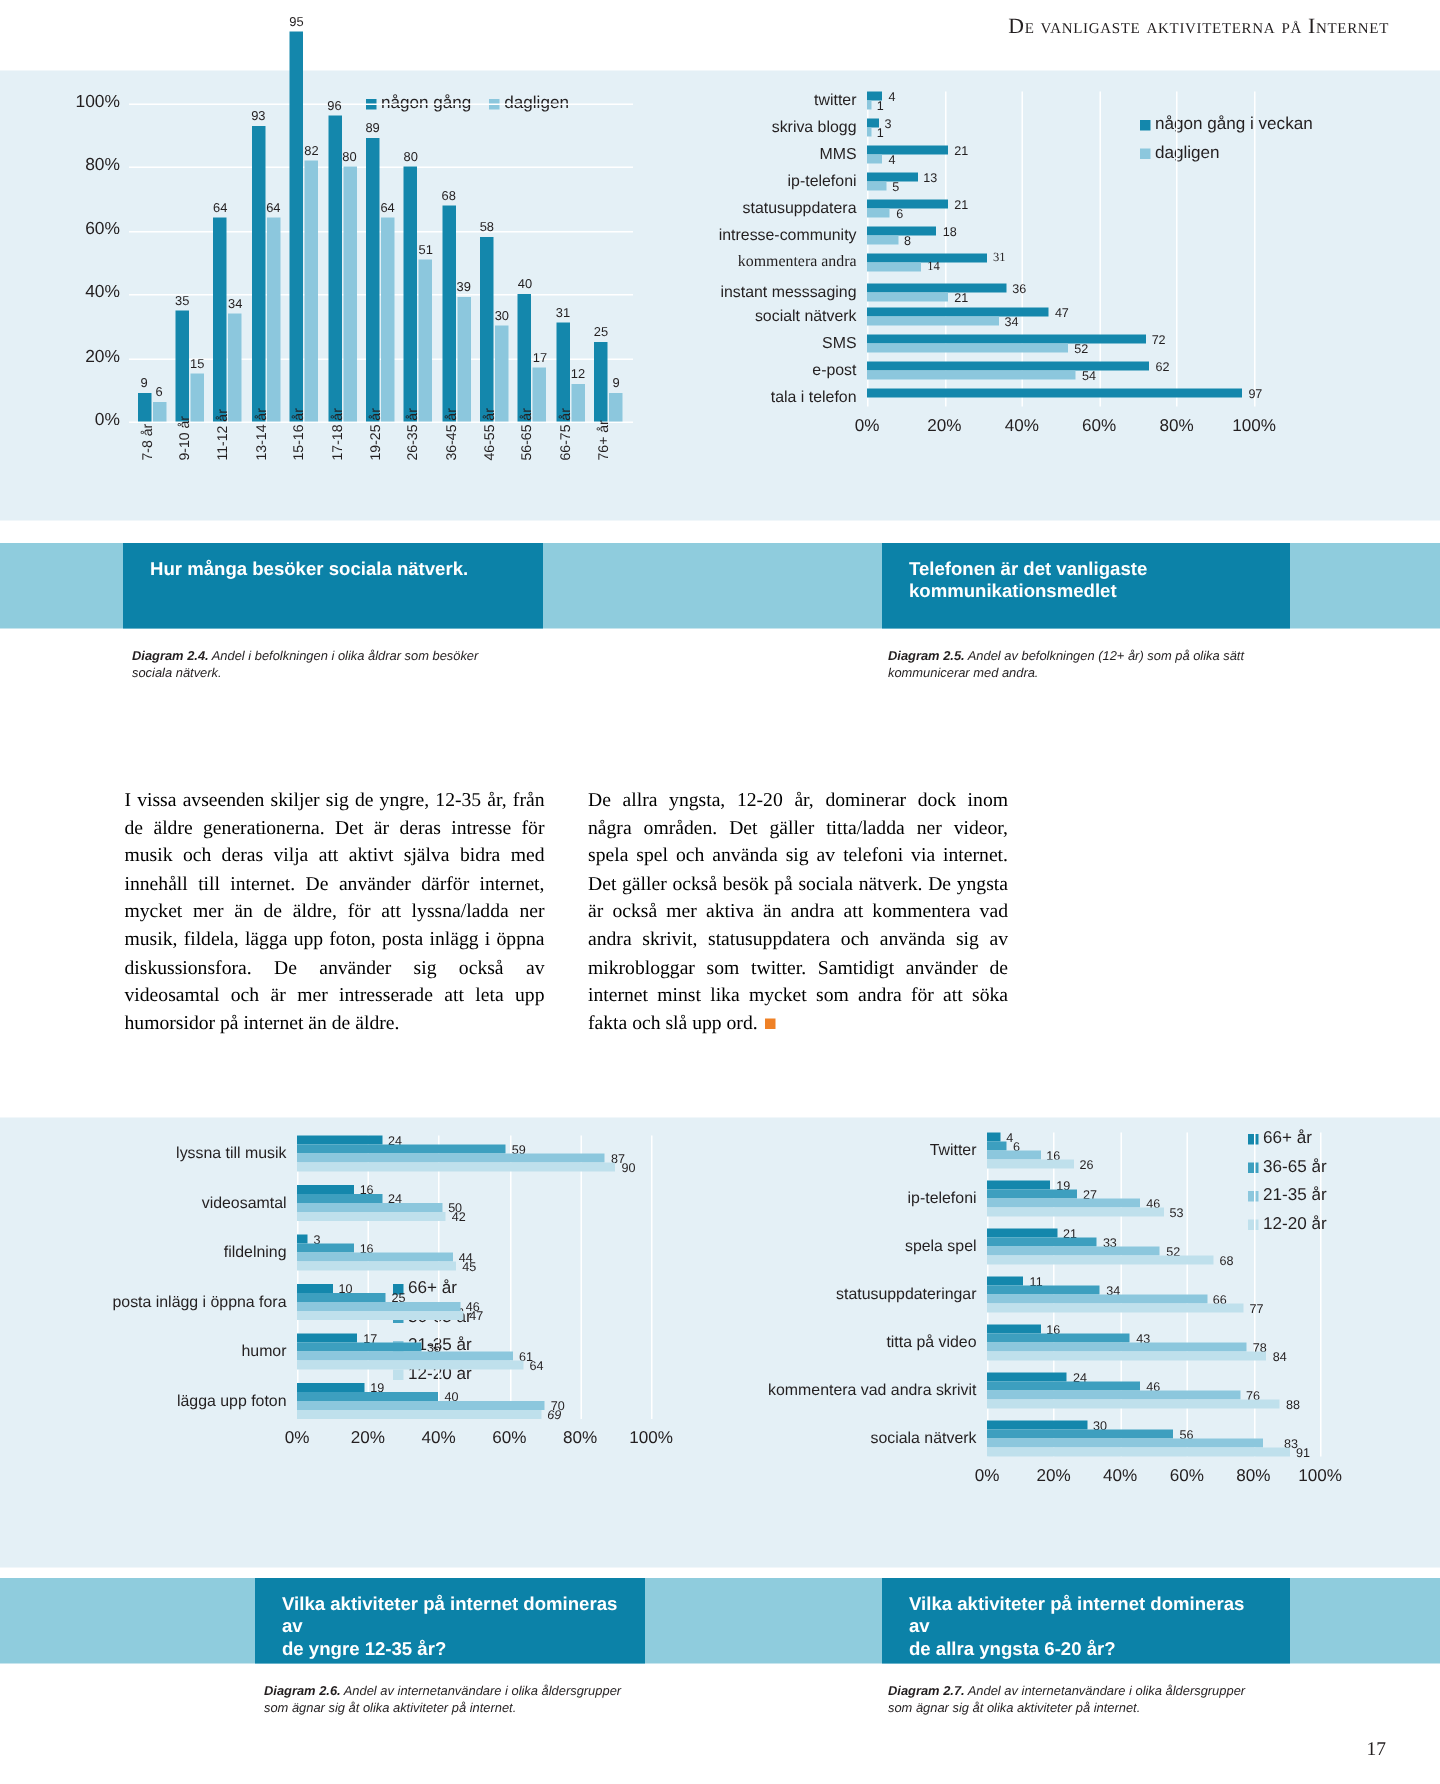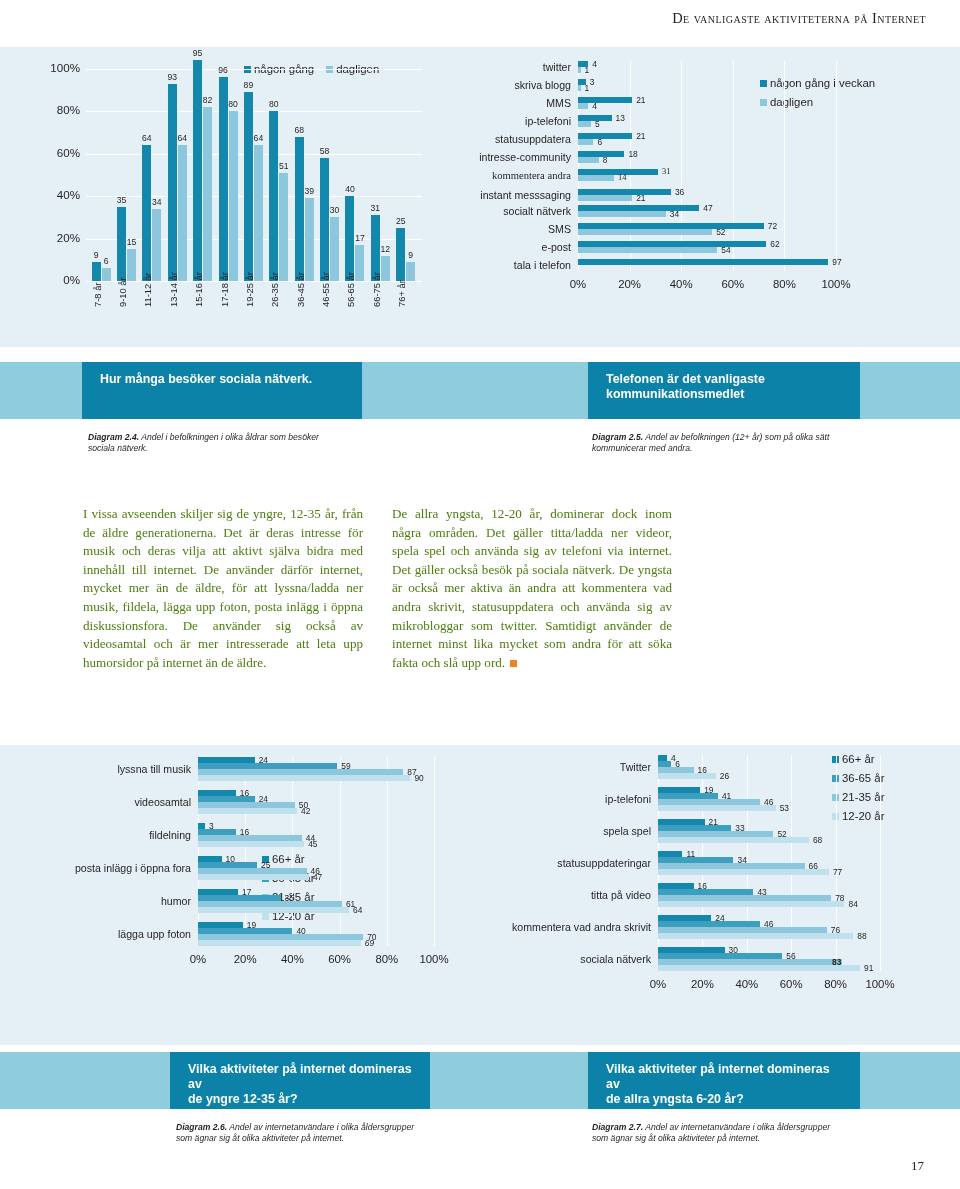--- a/index.html
+++ b/index.html
@@ -36,23 +36,23 @@
   
   .cap{position:absolute;font-size:8.6px;line-height:11.2px;color:#231f20;
        font-style:italic;}
   .cap b{font-style:italic;font-weight:bold;}
   .cap-1{left:88px;top:432px;width:250px;}
   .cap-2{left:592px;top:432px;width:250px;}
   .cap-3{left:176px;top:1122px;width:250px;}
   .cap-4{left:592px;top:1122px;width:250px;}
 
   
-  .col{position:absolute;top:505px;width:280px;
+  .col{position:absolute;top:524px;width:280px;
        font-family:"Liberation Serif", serif;
-       font-size:13.1px;line-height:18.6px;color:#4d7c0f;
+       font-size:13.1px;line-height:18.6px;color:#000000;
        text-align:justify;}
   .col-l{left:83px;}
   .col-r{left:392px;}
   .endmark{display:inline-block;width:7px;height:7px;background:#ef8126;
            margin-left:5px;vertical-align:baseline;}
 
   .pageno{position:absolute;right:36px;top:1158px;
           font-family:"Liberation Serif", serif;font-size:13px;color:#231f20;}
 
   
@@ -170,21 +170,21 @@
       <div class="vgroup" style="left: 81.7385px;">
         <div class="vbar dark" style="height: 197.16px;">
           <span class="vval">93</span>
         </div>
         <div class="vbar light" style="height: 135.68px;">
           <span class="vval">64</span>
         </div>
         <div class="xcat">13-14 år</div>
       </div>
       <div class="vgroup" style="left: 107.123px;">
-        <div class="vbar dark" style="height: 221px;">
+        <div class="vbar dark" style="height: 260px;">
           <span class="vval">95</span>
         </div>
         <div class="vbar light" style="height: 173.84px;">
           <span class="vval">82</span>
         </div>
         <div class="xcat">15-16 år</div>
       </div>
       <div class="vgroup" style="left: 132.508px;">
         <div class="vbar dark" style="height: 203.52px;">
           <span class="vval">96</span>
@@ -638,21 +638,21 @@
         </div>
       </div>
       <div class="hrow" style="position: absolute; left: 0px; top: 32px; width: 222px; height: 24px;">
         <span class="hcat">ip-telefoni</span>
         <div class="hbarwrap" style="height: 6px;">
           <div class="hbar" style="width: 42.18px; height: 6px; background: rgb(20, 135, 172);"></div>
           <span class="hval" style="left: 42.18px;">19</span>
         </div>
         <div class="hbarwrap" style="height: 6px;">
           <div class="hbar" style="width: 59.94px; height: 6px; background: rgb(61, 159, 191);"></div>
-          <span class="hval" style="left: 59.94px;">41</span>
+          <span class="hval" style="left: 59.94px;">27</span>
         </div>
         <div class="hbarwrap" style="height: 6px;">
           <div class="hbar" style="width: 102.12px; height: 6px; background: rgb(140, 199, 221);"></div>
           <span class="hval" style="left: 102.12px;">46</span>
         </div>
         <div class="hbarwrap" style="height: 6px;">
           <div class="hbar" style="width: 117.66px; height: 6px; background: rgb(191, 224, 236);"></div>
           <span class="hval" style="left: 117.66px;">53</span>
         </div>
       </div>
@@ -737,21 +737,21 @@
         <div class="hbarwrap" style="height: 6px;">
           <div class="hbar" style="width: 66.6px; height: 6px; background: rgb(20, 135, 172);"></div>
           <span class="hval" style="left: 66.6px;">30</span>
         </div>
         <div class="hbarwrap" style="height: 6px;">
           <div class="hbar" style="width: 124.32px; height: 6px; background: rgb(61, 159, 191);"></div>
           <span class="hval" style="left: 124.32px;">56</span>
         </div>
         <div class="hbarwrap" style="height: 6px;">
           <div class="hbar" style="width: 184.26px; height: 6px; background: rgb(140, 199, 221);"></div>
-          <span class="hval" style="left: 170px; font-weight: bold;">83</span>
+          <span class="hval" style="left: 194px;">83</span>
         </div>
         <div class="hbarwrap" style="height: 6px;">
           <div class="hbar" style="width: 202.02px; height: 6px; background: rgb(191, 224, 236);"></div>
           <span class="hval" style="left: 202.02px;">91</span>
         </div>
       </div>
     </div>
 </div>
 
 <div class="band band-bot"></div>

